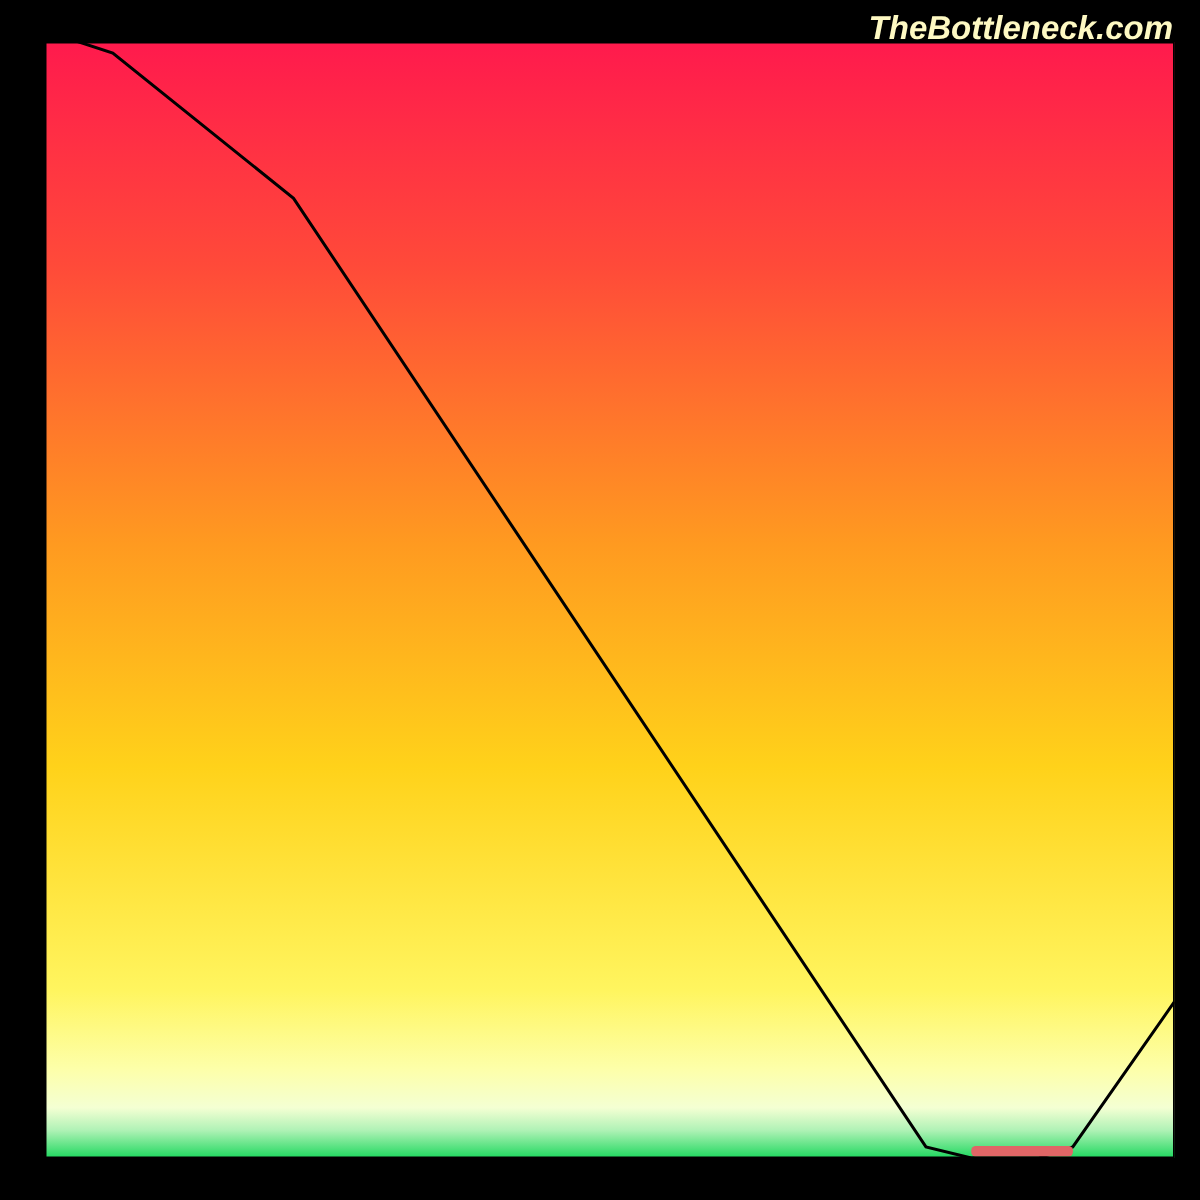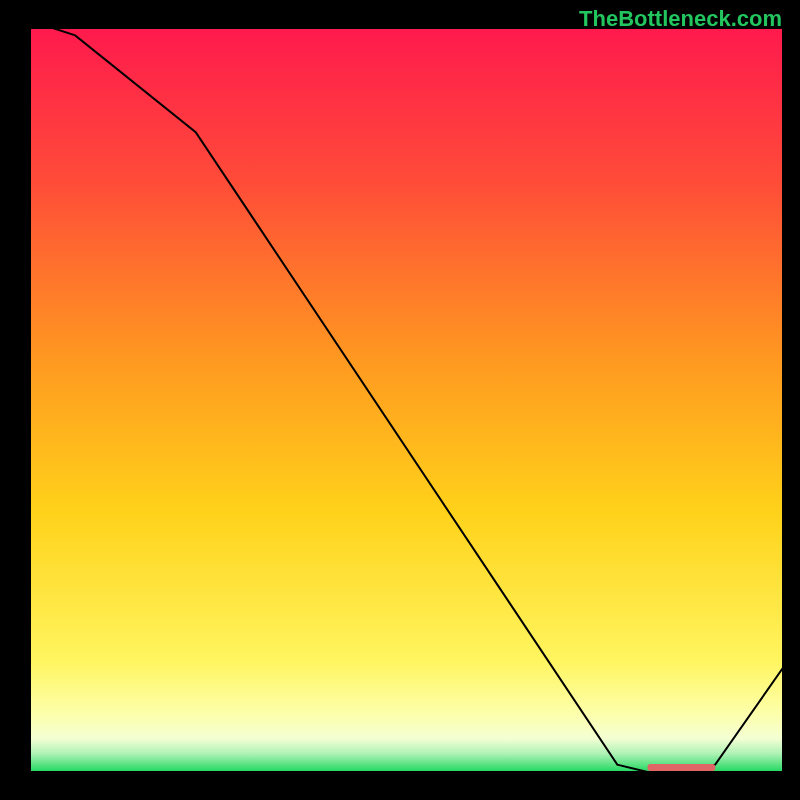--- a/index.html
+++ b/index.html
@@ -8,24 +8,25 @@
     background: #000;
     width: 800px;
     height: 800px;
     position: relative;
     font-family: Arial, Helvetica, sans-serif;
   }
   .watermark {
     position: absolute;
     top: 6px;
     right: 18px;
-    color: #22c55e;
+    color: #fef9c3;
     font-size: 22px;
     font-weight: bold;
     z-index: 10;
+    font-style: italic;
   }
   .plot-area {
     position: absolute;
     left: 30px;
     top: 28px;
     width: 753px;
     height: 744px;
     overflow: visible;
   }
   .plot-area svg {

